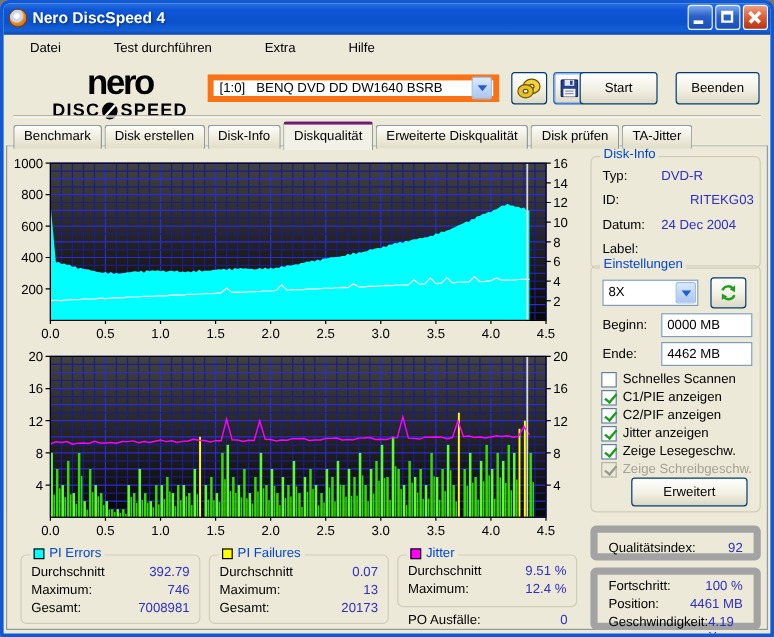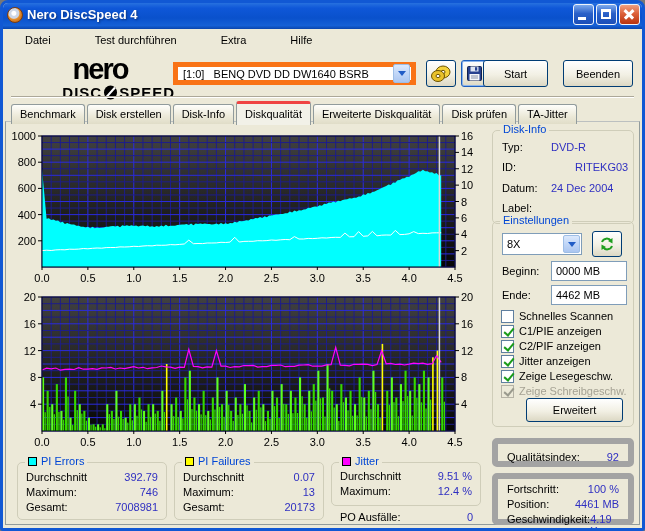--- a/index.html
+++ b/index.html
@@ -21,37 +21,37 @@
   .glyph-max{position:absolute;left:4px;top:4px;width:10px;height:10px;border:2px solid #fff;border-top-width:3px;}
   .glyph-x1,.glyph-x2{position:absolute;left:3px;top:8px;width:12px;height:2.5px;background:#fff;}
   .glyph-x1{transform:rotate(45deg);} .glyph-x2{transform:rotate(-45deg);}
   
   .menubar{position:absolute;left:0;top:26px;width:639px;height:21px;display:flex;align-items:center;
     font-size:11px;color:#000;}
   .menu-item{padding:2px 22px;}
   
   .logo{position:absolute;left:22px;top:52px;width:150px;text-align:center;color:#000;line-height:1;}
   .logo-nero{font-size:29px;font-weight:900;letter-spacing:-2px;}
-  .logo-disc{font-size:15px;font-weight:900;letter-spacing:1px;display:flex;align-items:center;justify-content:flex-end;gap:1px;margin-top:1px;}
+  .logo-disc{font-size:15px;font-weight:900;letter-spacing:1px;display:flex;align-items:center;justify-content:center;gap:1px;margin-top:1px;}
   .disc-glyph{width:15px;height:15px;display:inline-block;}
   .combo{position:absolute;left:170px;top:59px;width:243px;height:23px;background:#fff;
     border:5px solid #f97316;display:flex;align-items:center;font-size:11px;}
   .combo .txt{flex:1;padding:0 5px;white-space:pre;overflow:hidden;}
   .combo .arrow-btn{width:17px;height:19px;margin-right:1px;border:1px solid #9EBEE6;border-radius:2px;
     background:linear-gradient(180deg,#dce9fc,#c3d8f8 45%,#abc6f0);display:flex;align-items:center;justify-content:center;}
   .arrow-down{width:0;height:0;border-left:4px solid transparent;border-right:4px solid transparent;border-top:5px solid #215DC6;}
   .toolbtn{position:absolute;height:27px;border:1px solid #003C74;border-radius:3px;font-size:11px;
     background:linear-gradient(180deg,#ffffff,#f2f0e4 55%,#dcd8c4);display:flex;align-items:center;justify-content:center;}
   .sep{position:absolute;left:8px;top:93px;width:623px;height:2px;border-top:1px solid #ACA899;border-bottom:1px solid #fff;}
   
   .tabstrip{position:absolute;left:8px;top:97px;height:24px;display:flex;align-items:flex-end;z-index:5;}
   .tab{height:20px;line-height:19px;padding:0 8px;margin-right:2px;font-size:11px;color:#000;
     border:1px solid #919B9C;border-bottom:none;border-radius:3px 3px 0 0;
     background:linear-gradient(180deg,#fefefb,#ece9d8 60%,#e0ddc8);}
-  .tab.active{height:24px;line-height:20px;border-top:3px solid #ef4444;background:#F2F1E8;position:relative;top:1px;z-index:6;}
+  .tab.active{height:24px;line-height:20px;border-top:3px solid #701a75;background:#F2F1E8;position:relative;top:1px;z-index:6;}
   .tabpage{position:absolute;left:2px;top:118px;width:635px;height:404px;background:#ECE9D8;
     border:1px solid #919B9C;border-top:1px solid #BCC0C0;}
   
   .gbox{position:absolute;border:1px solid #cfcdb9;border-radius:5px;}
   .gbox .caption{position:absolute;top:-8px;left:7px;background:#ECE9D8;padding:0 3px;font-size:11px;color:#0046D5;display:flex;align-items:center;gap:4px;}
   .swatch{width:9px;height:9px;border:1px solid #000;display:inline-block;}
   .plain-box{position:absolute;border:6px solid #a3a3a3;border-radius:5px;}
   .kv-row{position:absolute;left:9px;right:9px;font-size:11px;display:flex;}
   .kv-row .k{color:#000;} .kv-row .v{margin-left:auto;color:#2F2FC1;}
   .di-row{position:absolute;left:9px;font-size:11px;color:#000;}

